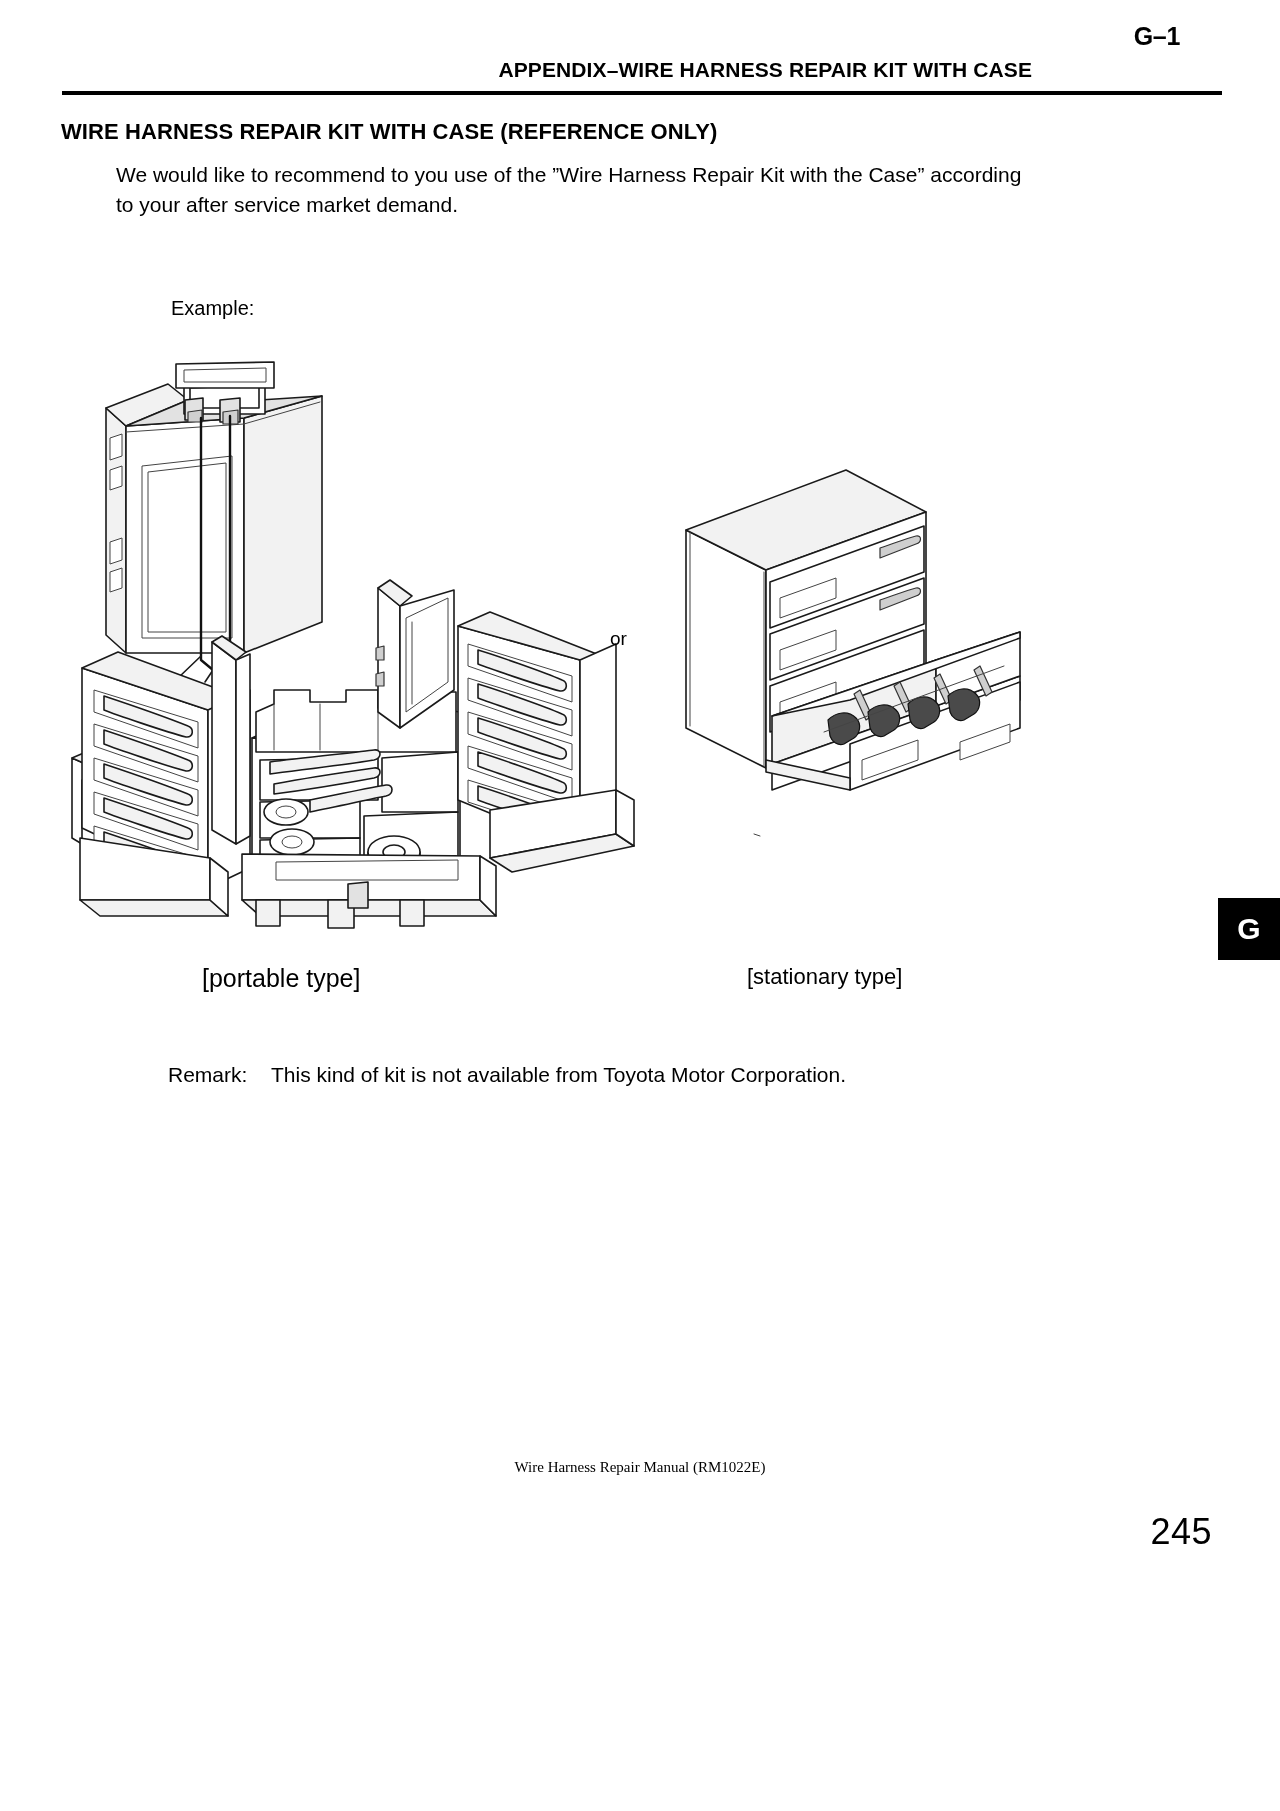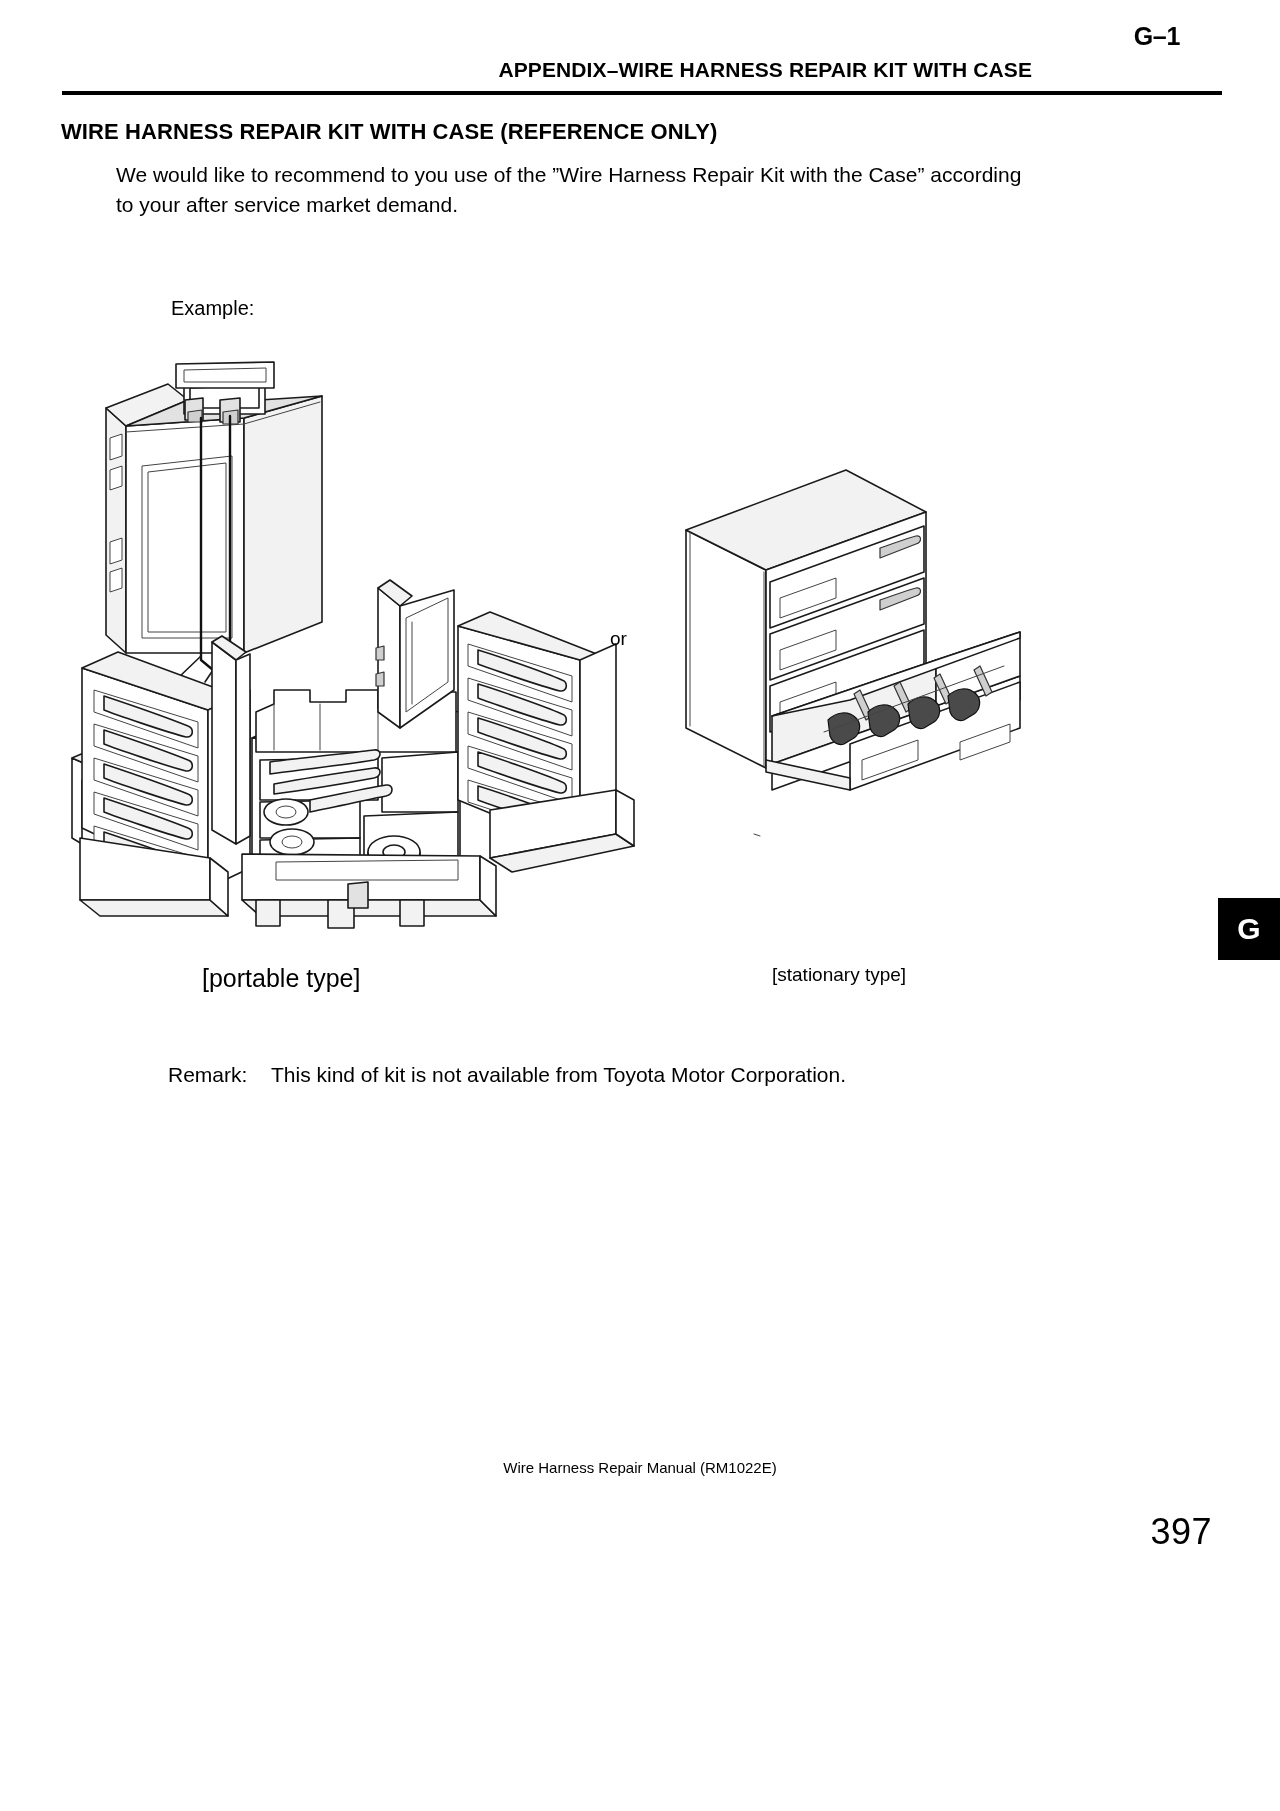--- a/index.html
+++ b/index.html
@@ -89,22 +89,22 @@
   
   #caption-portable {
     position: absolute;
     top: 964px;
     left: 202px;
     font-size: 25px;
   }
   #caption-stationary {
     position: absolute;
     top: 964px;
-    left: 772px;
-    font-size: 19px;
+    left: 747px;
+    font-size: 22px;
   }
 
   
   #remark-row {
     position: absolute;
     top: 1046px;
     left: 168px;
     font-size: 21px;
     white-space: nowrap;
     margin-top: 17px;
@@ -128,20 +128,21 @@
   }
 
   
   #footer-text {
     position: absolute;
     top: 1459px;
     left: 0;
     width: 1280px;
     text-align: center;
     font-size: 15px;
+    font-family: Liberation Serif, serif;
   }
   #page-number {
     position: absolute;
     top: 1511px;
     right: 68px;
     font-size: 36px;
     letter-spacing: 0.5px;
   }
 
   .ln { fill: none; stroke: #1a1a1a; stroke-width: 1.6; stroke-linejoin: round; stroke-linecap: round; }
@@ -363,13 +364,13 @@
 <div id="remark-row">
   <span class="remark-label">Remark:</span><span>This kind of kit is not available from Toyota Motor Corporation.</span>
 </div>
 
 <div id="section-tab">
   <span>G</span>
 </div>
 
 <div id="footer-text">Wire Harness Repair Manual (RM1022E)</div>
 
-<div id="page-number">397</div>
+<div id="page-number">245</div>
 
 </body></html>

